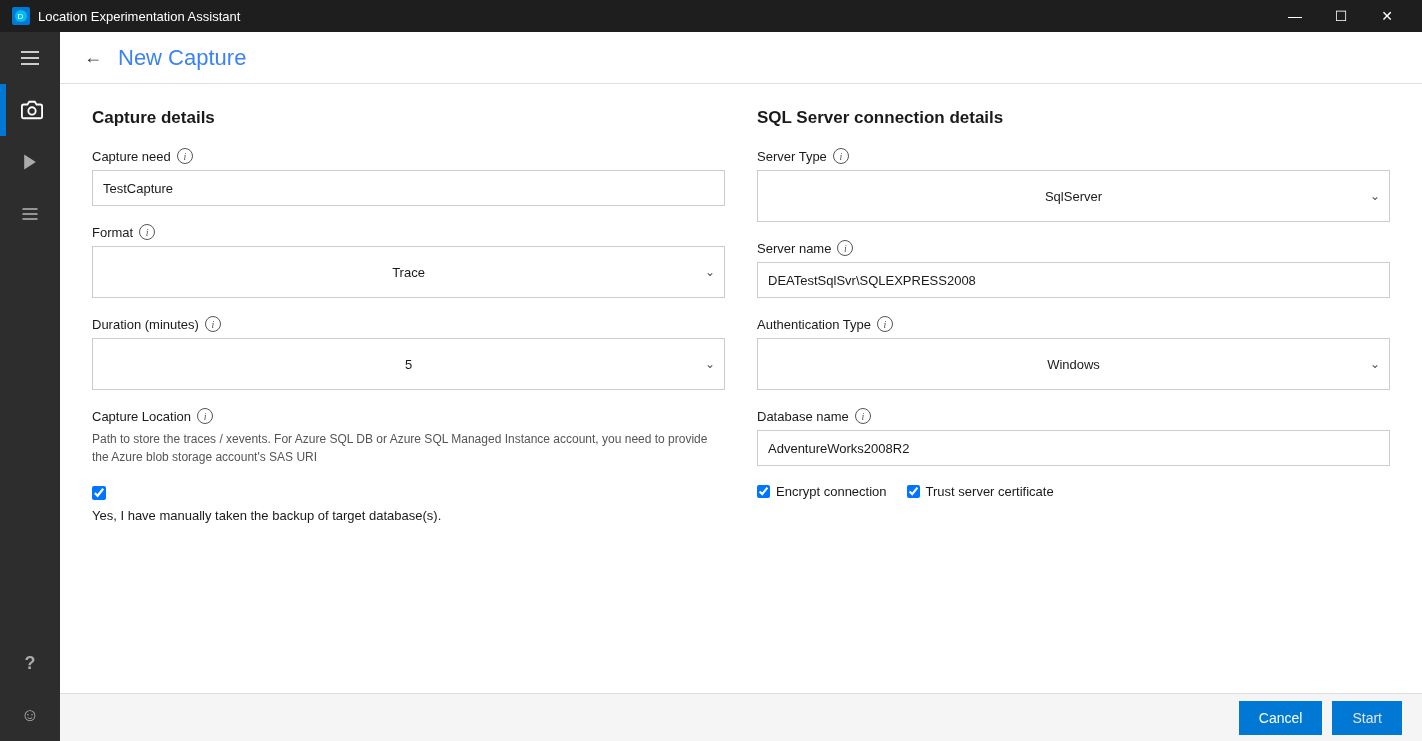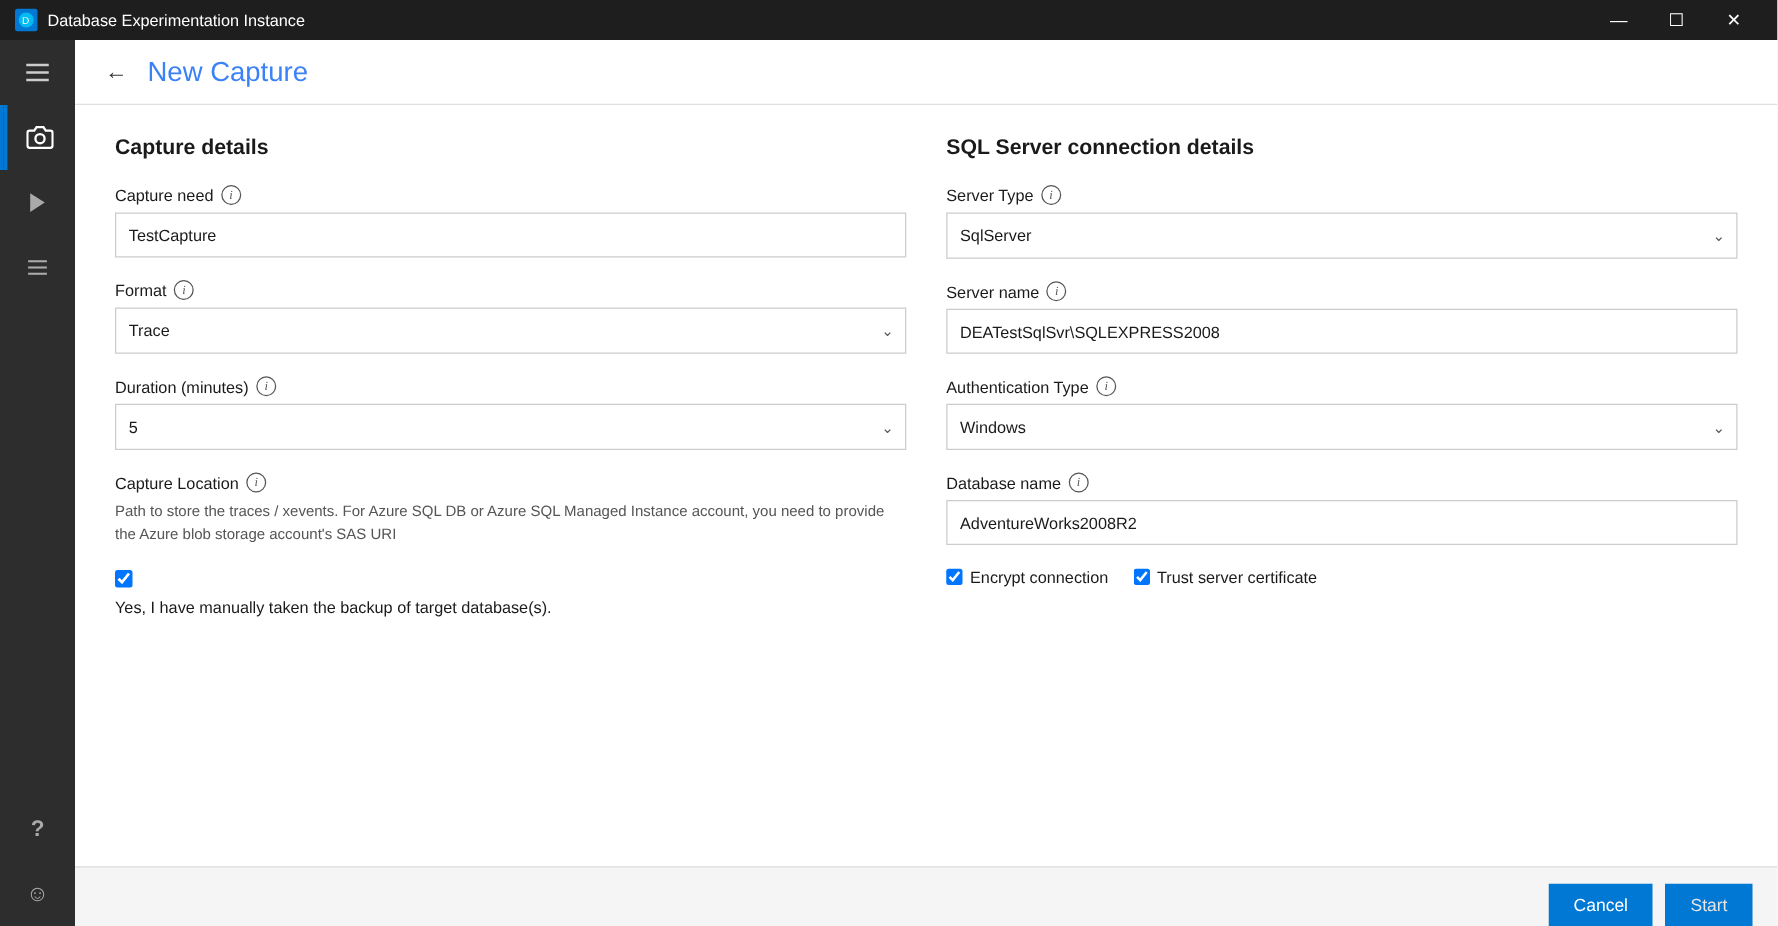--- a/index.html
+++ b/index.html
@@ -74,42 +74,42 @@
       display: inline-flex; align-items: center; justify-content: center;
       font-size: 10px; font-style: italic; font-family: serif; color: #555; cursor: help;
     }
     .form-input {
       width: 100%; height: 36px; border: 1px solid #ccc; padding: 0 10px;
       font-size: 13px; color: #1a1a1a; background: #fff; outline: none;
     }
 
     .form-select-wrapper { position: relative; }
     .form-select {
-      width: 100%; height: 37px; border: 1px solid #ccc; padding: 0 10px;
+      width: 100%; height: 52px; border: 1px solid #ccc; padding: 0 10px;
       font-size: 13px; color: #1a1a1a; background: #fff; appearance: none;
-      outline: none; cursor: pointer;
+      outline: none; cursor: pointer; text-align: center;
     }
     .select-arrow {
       position: absolute; right: 10px; top: 50%; transform: translateY(-50%);
       pointer-events: none; font-size: 12px; color: #555;
     }
 
     .helper-text { font-size: 12px; color: #555; margin-top: 6px; line-height: 1.5; }
 
     .checkbox-row { display: flex; align-items: flex-start; gap: 8px; margin-top: 6px; flex-direction: column; }
     .checkbox-row input[type="checkbox"] { margin-top: 2px; cursor: pointer; width: 14px; height: 14px; }
     .checkbox-label { font-size: 13px; color: #1a1a1a; }
 
     .checkboxes-inline { display: flex; align-items: center; gap: 20px; margin-top: 8px; }
     .checkbox-inline-item { display: flex; gap: 6px; }
 
     
     .footer {
       height: 48px; background: #f5f5f5; border-top: 1px solid #ddd;
-      display: flex; align-items: flex-end; justify-content: flex-end; padding: 0 20px; gap: 10px;
+      display: flex; align-items: center; justify-content: flex-end; padding: 0 20px; gap: 10px;
       flex-shrink: 0;
     }
     .btn {
       height: 34px; padding: 0 20px; border: none; cursor: pointer;
       font-size: 14px; font-weight: 500;
     }
     .btn-secondary { background: #0078d4; color: #fff; }
     .btn-primary { background: #0078d4; color: #e5e5e5; }
 
     
@@ -131,21 +131,21 @@
 <body>
 
 <div class="title-bar">
   <div class="title-bar-left">
     <div class="app-icon">
       <svg width="14" height="14" viewBox="0 0 14 14">
           <circle cx="7" cy="7" r="6" fill="#00bcf2"></circle>
           <text x="3.5" y="10" font-size="8" fill="white">D</text>
         </svg>
     </div>
-    <span>Database Experimentation Instance</span>
+    <span>Location Experimentation Assistant</span>
   </div>
   <div class="title-bar-controls">
     <button class="title-bar-btn">—</button>
     <button class="title-bar-btn">☐</button>
     <button class="title-bar-btn close">✕</button>
   </div>
 </div>
 
 <div class="app-body">
 

